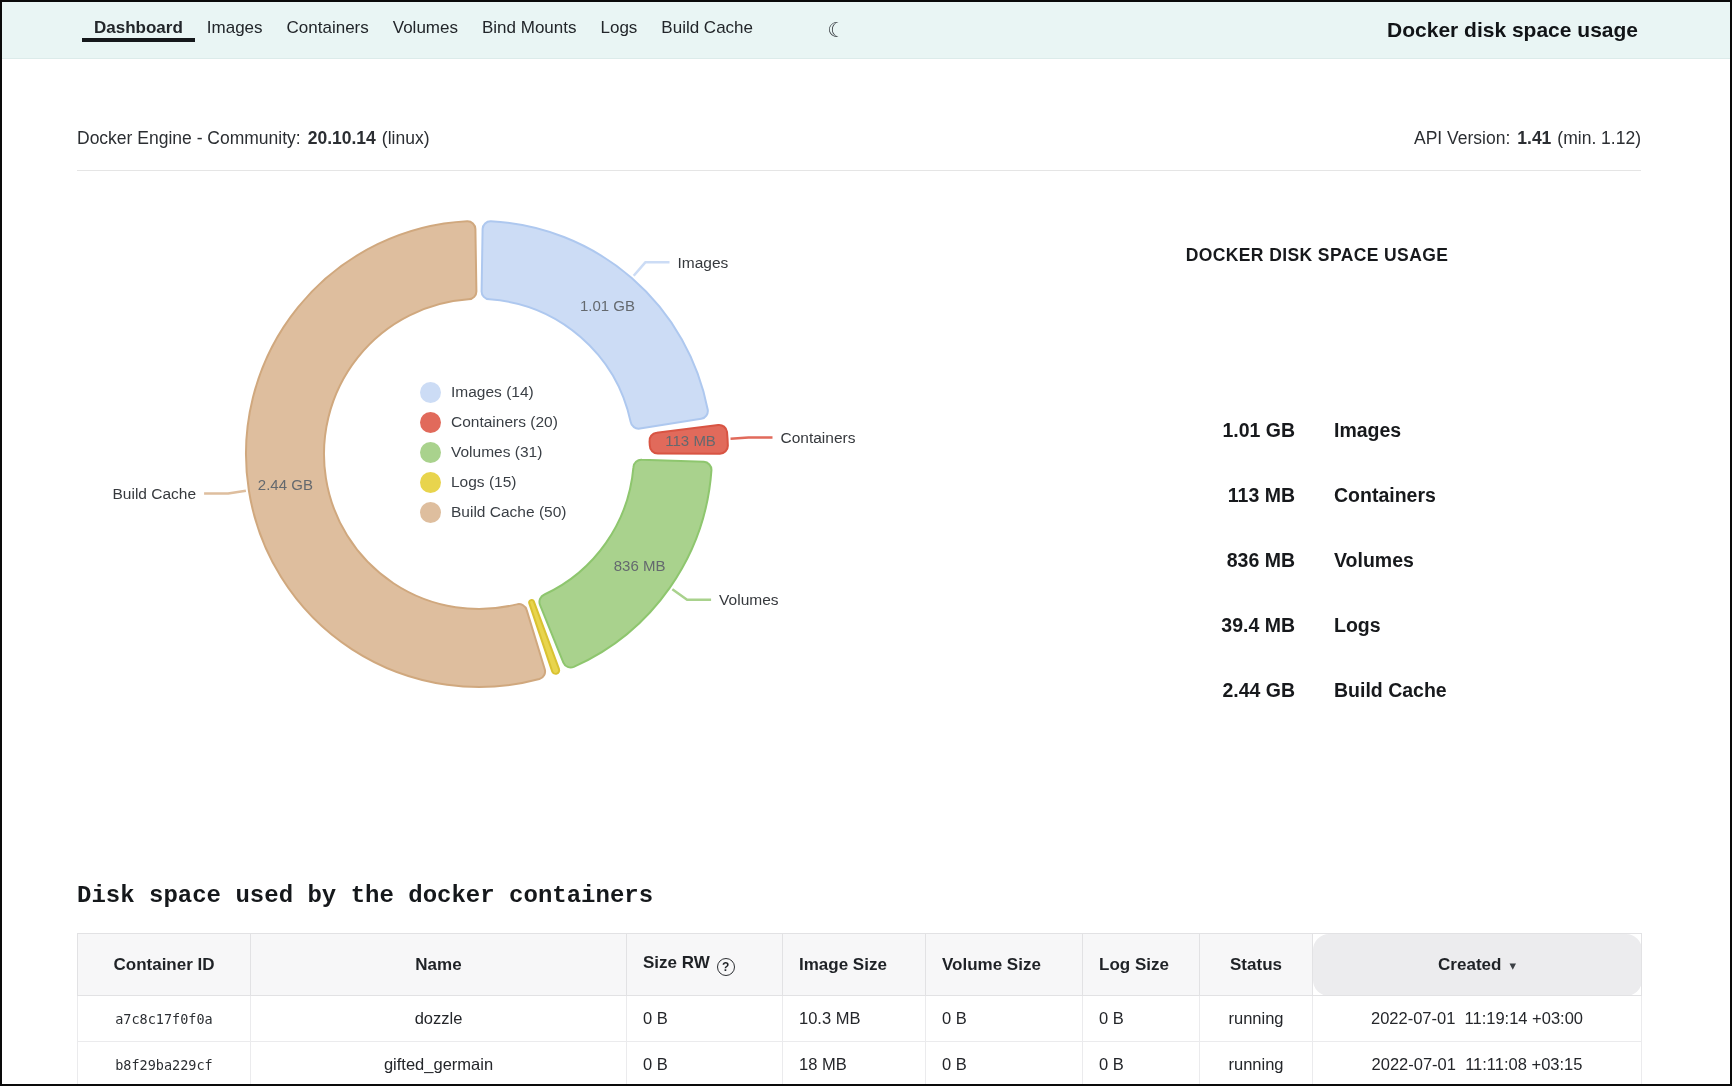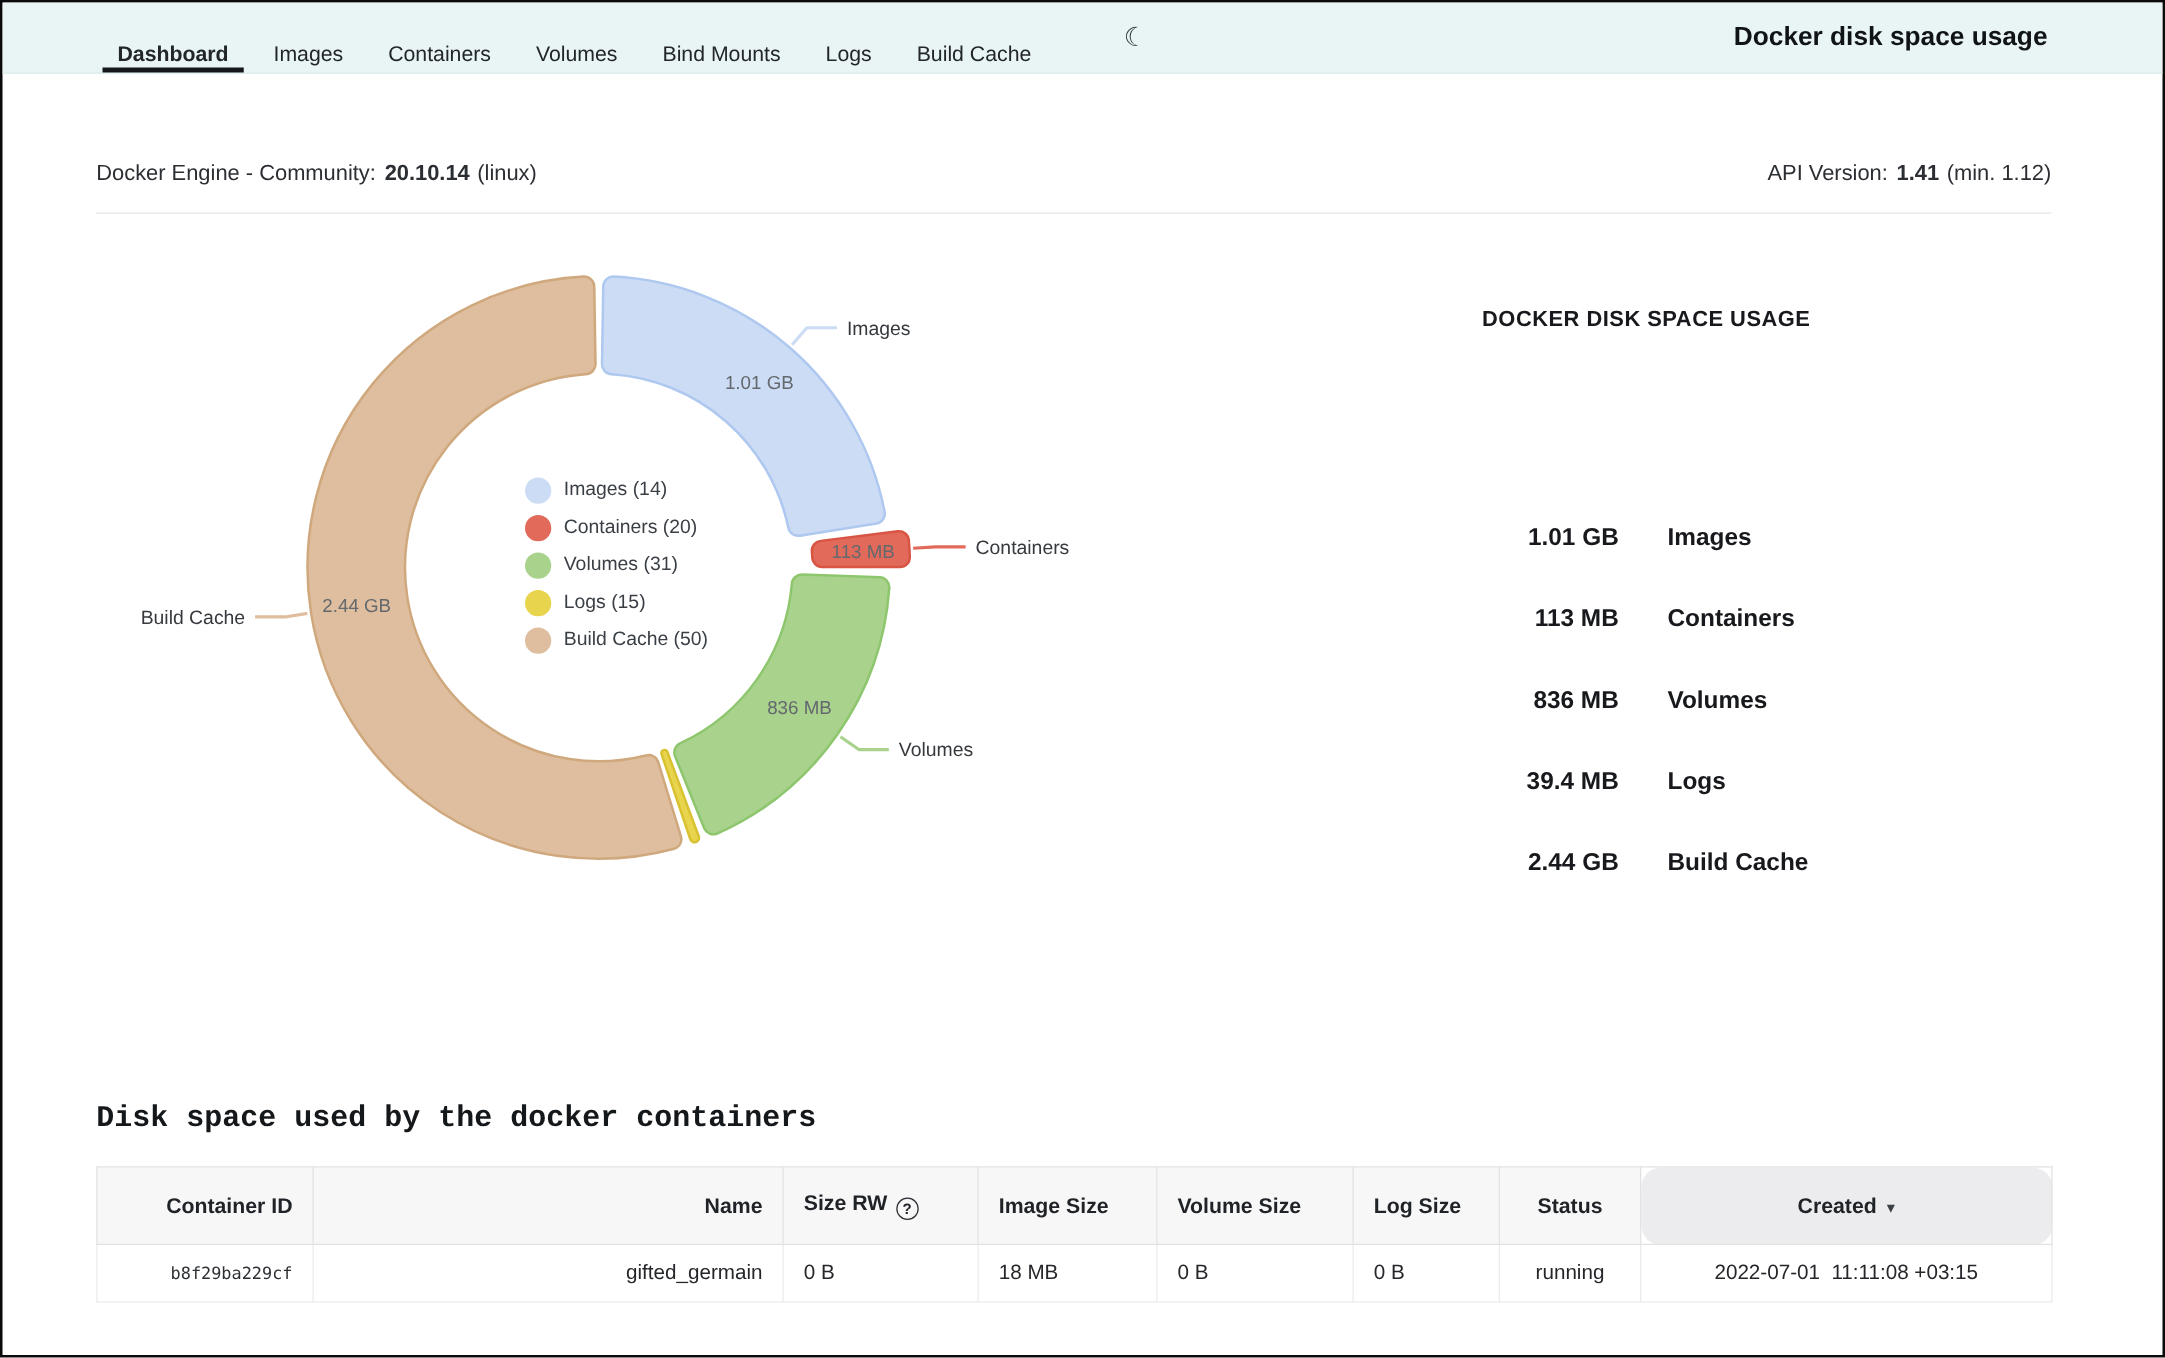--- a/index.html
+++ b/index.html
@@ -8,21 +8,21 @@
     position:relative; width:1732px; height:1086px;
     background:#fff; border:2px solid #0a0a0a; overflow:hidden;
     font-family:"Liberation Sans","DejaVu Sans",sans-serif; color:#24262a;
   }
   
   .topbar {
     position:absolute; top:0; left:0; right:0; height:57px;
     background:#e9f5f4; border-bottom:1px solid #dcebea;
     display:flex; align-items:stretch; padding-left:80px;
   }
-  .tabs { display:flex; align-items:flex-end; gap:12px; }
+  .tabs { display:flex; align-items:center; }
   .tab {
     display:flex; align-items:center; padding:0 12px; font-size:17px;
     color:#22262a; cursor:pointer; border-bottom:4px solid transparent;
   }
   .tab.active { font-weight:700; border-bottom:4px solid #15181b; }
   .moon-btn {
     display:flex; align-items:center; margin-left:52px; padding:0 10px;
     font-size:21px; color:#3a3f44; cursor:pointer; background:none; border:none;
     font-family:inherit;
   }
@@ -60,21 +60,21 @@
   table { border-collapse:collapse; table-layout:fixed; width:100%; }
   th {
     height:62px; background:#f7f7f8; font-size:17px; font-weight:700; color:#1f2226;
     border:1px solid #e2e2e4; padding:0 16px;
   }
   th.sorted { background:#ececee;border-radius:16px; }
   td {
     height:46px; font-size:16.5px; color:#24262a;
     border:1px solid #ebebed; padding:0 16px; overflow:hidden; white-space:pre;
   }
-  .al { text-align:right; } .ar { text-align:left; } .ac { text-align:center; }
+  .al { text-align:center; } .ar { text-align:left; } .ac { text-align:center; }
   .mono { font-family:"DejaVu Sans Mono","Liberation Mono",monospace; font-size:13.5px; color:#2c2f33; }
   .qcircle {
     display:inline-flex; width:18px; height:18px; border:1.5px solid #2c2f33; border-radius:50%;
     align-items:center; justify-content:center; font-size:12px; font-weight:700;
     margin-left:7px; vertical-align:-3px; cursor:pointer;
   }
   .sort-arrow { font-size:13px; color:#3c4045; margin-left:8px; }
 </style>
 </head>
 <body>
@@ -196,20 +196,30 @@
             <th class="ar"><span>Size RW</span><span class="qcircle">?</span></th>
             <th class="ar"><span>Image Size</span></th>
             <th class="ar"><span>Volume Size</span></th>
             <th class="ar"><span>Log Size</span></th>
             <th class="ac"><span>Status</span></th>
             <th class="ac sorted"><span>Created</span><span class="sort-arrow">▾</span></th>
           </tr>
         </thead>
       <tbody id="tbody">
           <tr>
+            <td class="al mono">a7c8c17f0f0a</td>
+            <td class="al">dozzle</td>
+            <td class="ar">0 B</td>
+            <td class="ar">10.3 MB</td>
+            <td class="ar">0 B</td>
+            <td class="ar">0 B</td>
+            <td class="ac">running</td>
+            <td class="ac">2022-07-01  11:19:14 +03:00</td>
+          </tr>
+          <tr>
             <td class="al mono">b8f29ba229cf</td>
             <td class="al">gifted_germain</td>
             <td class="ar">0 B</td>
             <td class="ar">18 MB</td>
             <td class="ar">0 B</td>
             <td class="ar">0 B</td>
             <td class="ac">running</td>
             <td class="ac">2022-07-01  11:11:08 +03:15</td>
           </tr>
         </tbody>

